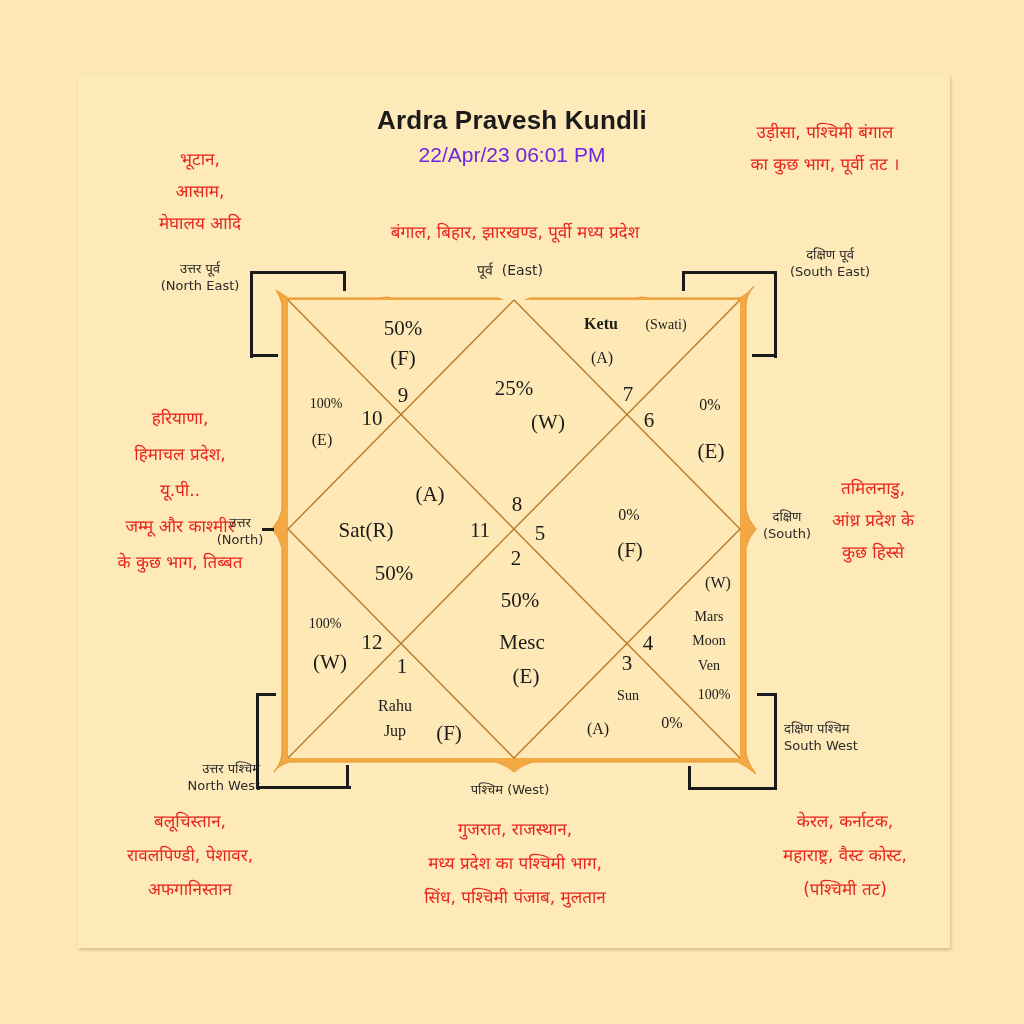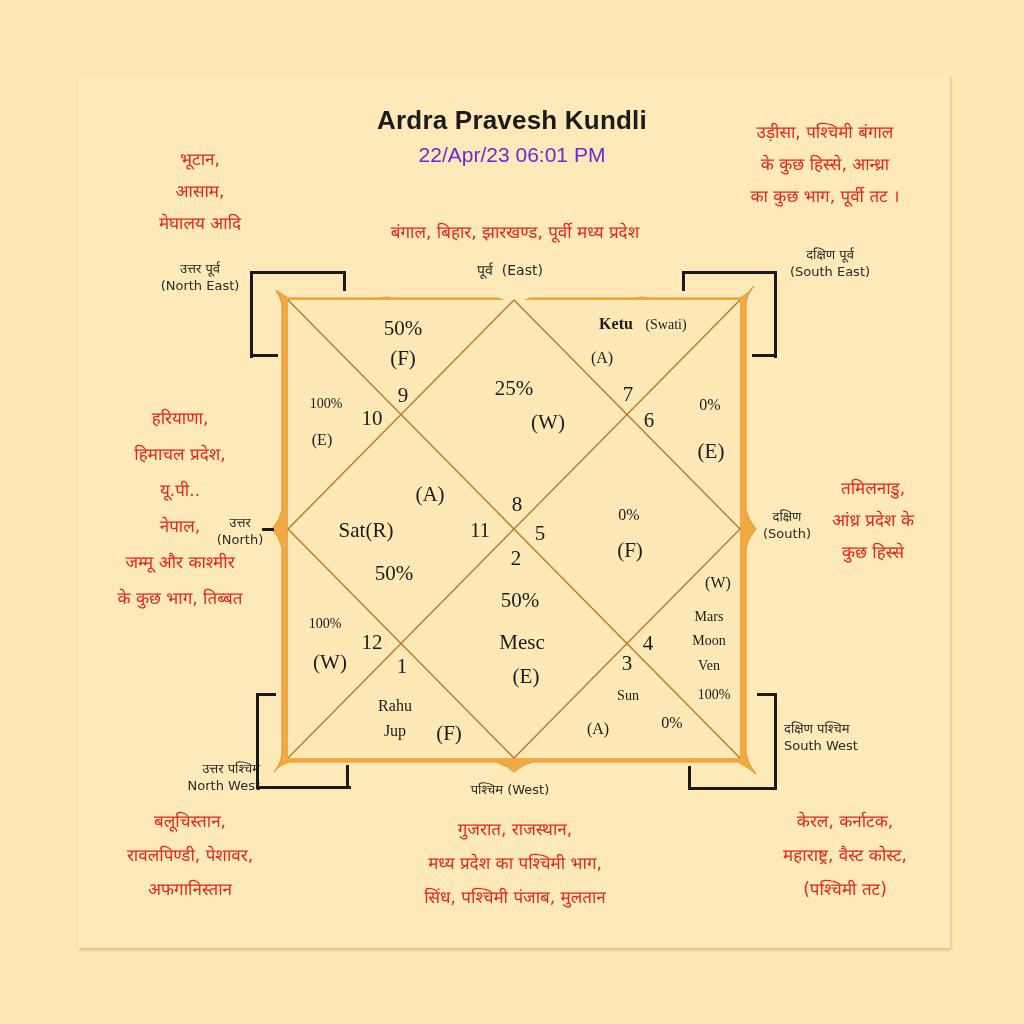--- a/index.html
+++ b/index.html
@@ -58,29 +58,27 @@
   <div>आसाम,</div>
   <div>मेघालय आदि</div>
 </div>
 
 <div class="abs region" style="left:330px; top:216px; width:370px;">
   <div>बंगाल, बिहार, झारखण्ड, पूर्वी मध्य प्रदेश</div>
 </div>
 
 <div class="abs region" style="left:700px; top:116px; width:250px;">
   <div>उड़ीसा, पश्चिमी बंगाल</div>
-  <div>के कुछ हिस्से, आन्ध्रा</div>
   <div>का कुछ भाग, पूर्वी तट ।</div>
 </div>
 
 <div class="abs region" style="left:80px; top:400px; width:200px; line-height:36px;">
   <div>हरियाणा,</div>
   <div>हिमाचल प्रदेश,</div>
   <div>यू.पी..</div>
-  <div>नेपाल,</div>
   <div>जम्मू और काश्मीर</div>
   <div>के कुछ भाग, तिब्बत</div>
 </div>
 
 <div class="abs region" style="left:808px; top:472px; width:130px;">
   <div>तमिलनाडु,</div>
   <div>आंध्र प्रदेश के</div>
   <div>कुछ हिस्से</div>
 </div>
 
@@ -168,21 +166,21 @@
   <div class="cl big" style="left:133px; top:76px;">(F)</div>
   <div class="cl num" style="left:133px; top:113px;">9</div>
 
   <div class="cl xs" style="left:56px; top:122px;">100%</div>
   <div class="cl sm" style="left:52px; top:158px;">(E)</div>
   <div class="cl num" style="left:102px; top:136px;">10</div>
 
   <div class="cl big" style="left:244px; top:106px;">25%</div>
   <div class="cl big" style="left:278px; top:140px;">(W)</div>
 
-  <div class="cl sm" style="left:331px; top:42px; font-weight:bold;margin-left:15px;">Ketu</div>
+  <div class="cl sm" style="left:331px; top:42px; font-weight:bold;">Ketu</div>
   <div class="cl xs" style="left:396px; top:43px;">(Swati)</div>
   <div class="cl sm" style="left:332px; top:76px;">(A)</div>
   <div class="cl num" style="left:358px; top:112px;">7</div>
 
   <div class="cl sm" style="left:440px; top:123px;">0%</div>
   <div class="cl big" style="left:441px; top:169px;">(E)</div>
   <div class="cl num" style="left:379px; top:138px;">6</div>
 
   <div class="cl big" style="left:160px; top:212px;">(A)</div>
   <div class="cl big" style="left:96px; top:248px;">Sat(R)</div>

